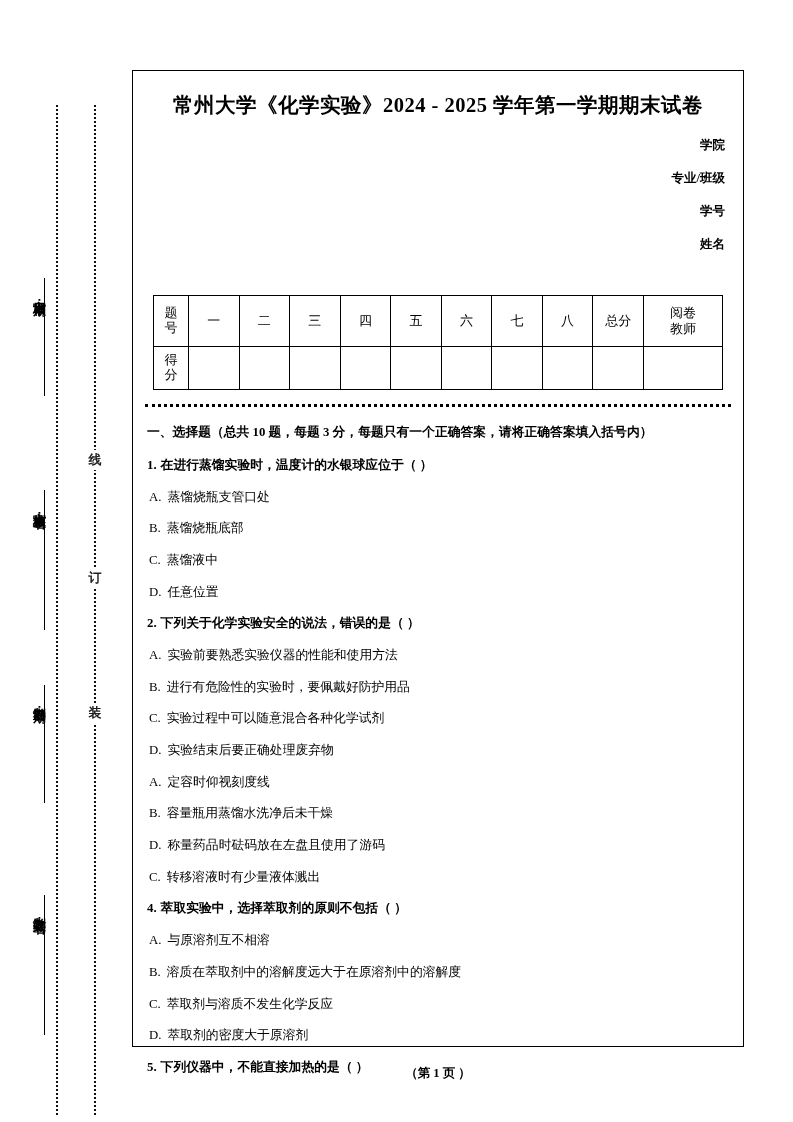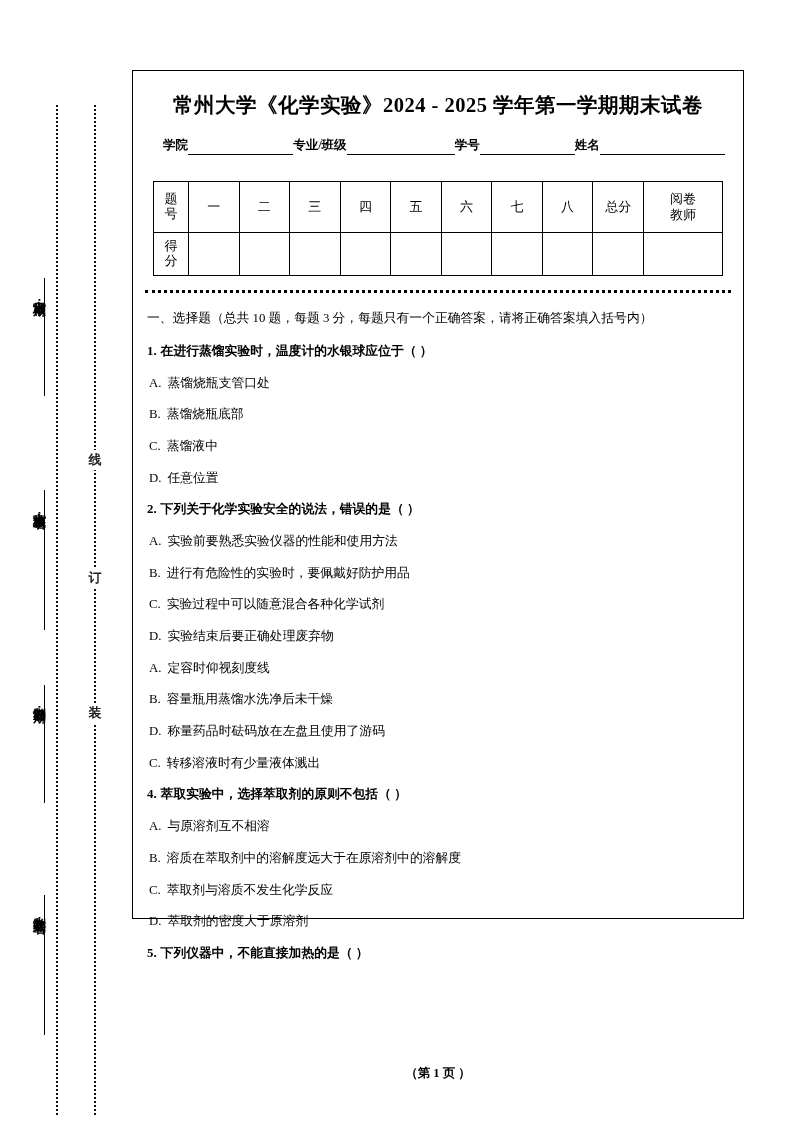--- a/index.html
+++ b/index.html
@@ -66,41 +66,42 @@
     width: 0;
     border-left: 1.3px solid #000;
   }
 
   
   .sheet {
     position: absolute;
     left: 132px;
     top: 70px;
     width: 612px;
-    height: 849px;
+    height: 977px;
     border: 1.6px solid #000;
     box-sizing: border-box;
     padding: 0;
   }
 
   .title {
     text-align: center;
     font-size: 20.5px;
     font-weight: bold;
     letter-spacing: 0.5px;
     margin: 20px 0 0 0;
     font-family: "Liberation Serif", "DejaVu Serif", serif;
   }
 
   .idline {
     display: flex;
     align-items: flex-end;
     margin: 18px 18px 0 30px;
     font-size: 12.5px;
     font-family: "Liberation Serif", "DejaVu Serif", serif;
+    flex-direction: column;
   }
   .idline .lbl {
     white-space: nowrap;
     font-weight: bold;
     padding-bottom: 1px;
   }
   .idline .blank {
     border-bottom: 1.2px solid #000;
     flex: 1 1 auto;
     height: 14px;
@@ -150,21 +151,21 @@
   
   .qbody {
     margin: 16px 14px 0 14px;
     font-size: 12.8px;
     line-height: 1.45;
     font-family: "Liberation Serif", "DejaVu Serif", serif;
   }
   .section-head {
     margin-bottom: 13px;
     line-height: 1.55;
-    font-weight: normal;
+    font-weight: bold;
   }
   .q-item {
     margin-bottom: 12.5px;
     line-height: 1.5;
     font-weight: bold;
   }
   .q-item .num { margin-right: 4px; }
   .opt {
     margin-bottom: 12.5px;
     line-height: 1.5;

